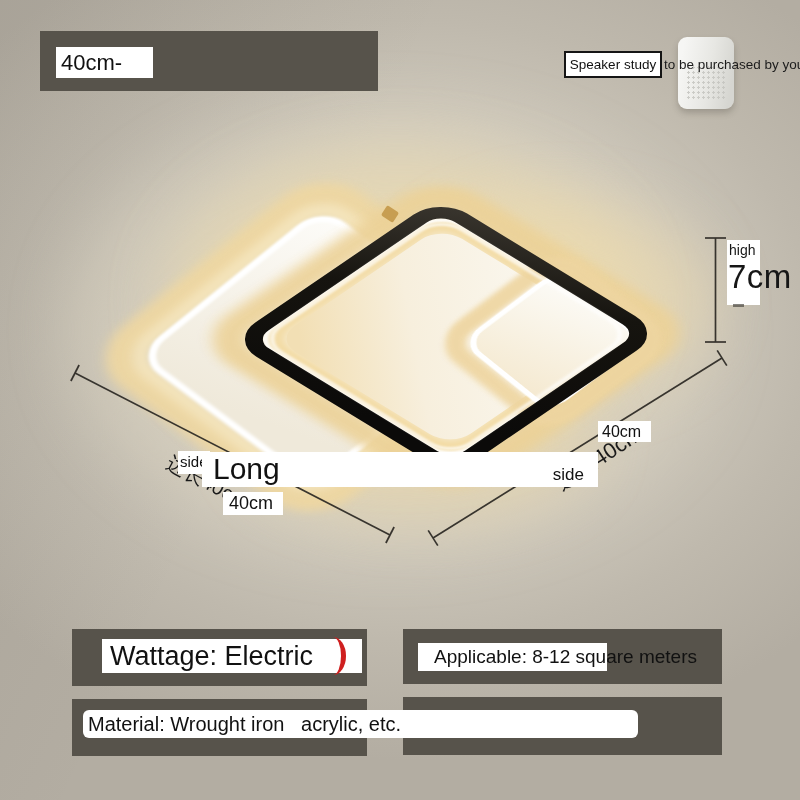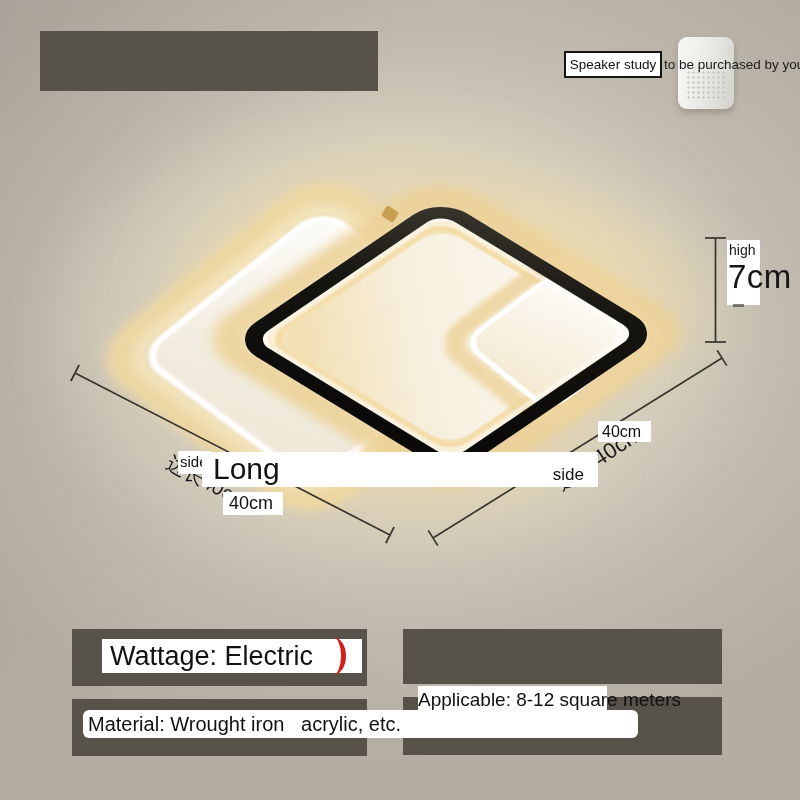--- a/index.html
+++ b/index.html
@@ -48,21 +48,21 @@
   .rot-right{left:558px;top:470px;width:130px;font-size:22px;transform:rotate(-33deg);transform-origin:0 50%;color:#1a1a1a;white-space:nowrap;}
   .rot-left{left:168px;top:448px;width:120px;font-size:20px;transform:rotate(28deg);transform-origin:0 50%;color:#1a1a1a;white-space:nowrap;}
 
   
   .g1{left:72px;top:629px;width:295px;height:57px;}
   .g2{left:403px;top:629px;width:319px;height:55px;}
   .g3{left:72px;top:699px;width:295px;height:57px;}
   .g4{left:403px;top:697px;width:319px;height:58px;}
   .wattage-box{left:83px;top:639px;width:260px;height:34px;font-size:27px;line-height:34px;padding-left:8px;white-space:nowrap;margin-left:19px;}
   .red-arc{left:320px;top:637px;width:26px;height:38px;border-right:5px solid #cf1f1f;border-radius:50%;z-index:4;}
-  .applicable-box{left:418px;top:643px;width:189px;height:28px;font-size:19px;line-height:28px;padding-left:0;white-space:nowrap;overflow:visible;margin-top:43px;}
+  .applicable-box{left:418px;top:643px;width:189px;height:28px;font-size:19px;line-height:28px;padding-left:16px;white-space:nowrap;overflow:visible;}
   .strip{left:83px;top:710px;width:555px;height:28px;font-size:20px;line-height:28px;border-radius:6px;}
   .strip .mat{position:absolute;left:5px;top:0;white-space:pre;}
   .strip .spc{position:absolute;left:334px;top:0;white-space:pre;}
 </style>
 </head>
 <body>
 
 <div id="stage">
 
   <svg class="lamp" width="800" height="800" viewBox="0 0 800 800">
@@ -141,20 +141,21 @@
       <line x1="717.2" y1="350.4" x2="726.8" y2="365.6"></line>
       <line x1="428.2" y1="530.4" x2="437.8" y2="545.6"></line>
 
       <line x1="715.5" y1="238" x2="715.5" y2="342"></line>
       <line x1="705" y1="238" x2="726" y2="238"></line>
       <line x1="705" y1="342" x2="726" y2="342"></line>
     </g>
   </svg>
 
   <div class="abs graypanel lbl" style="left:40px;top:31px;width:338px;height:60px;"></div>
+  <div class="abs whitebox lbl tag-size">40cm-</div>
 
   <div class="abs lbl spk">
     <div class="grille"></div>
   </div>
   <div class="abs whitebox lbl spk-box">Speaker study</div>
   <div class="abs lbl spk-rest">to be purchased by yourself</div>
 
   <div class="abs whitebox lbl high-box"></div>
   <div class="abs lbl high-lbl">high</div>
   <div class="abs lbl high-val">7cm</div>

